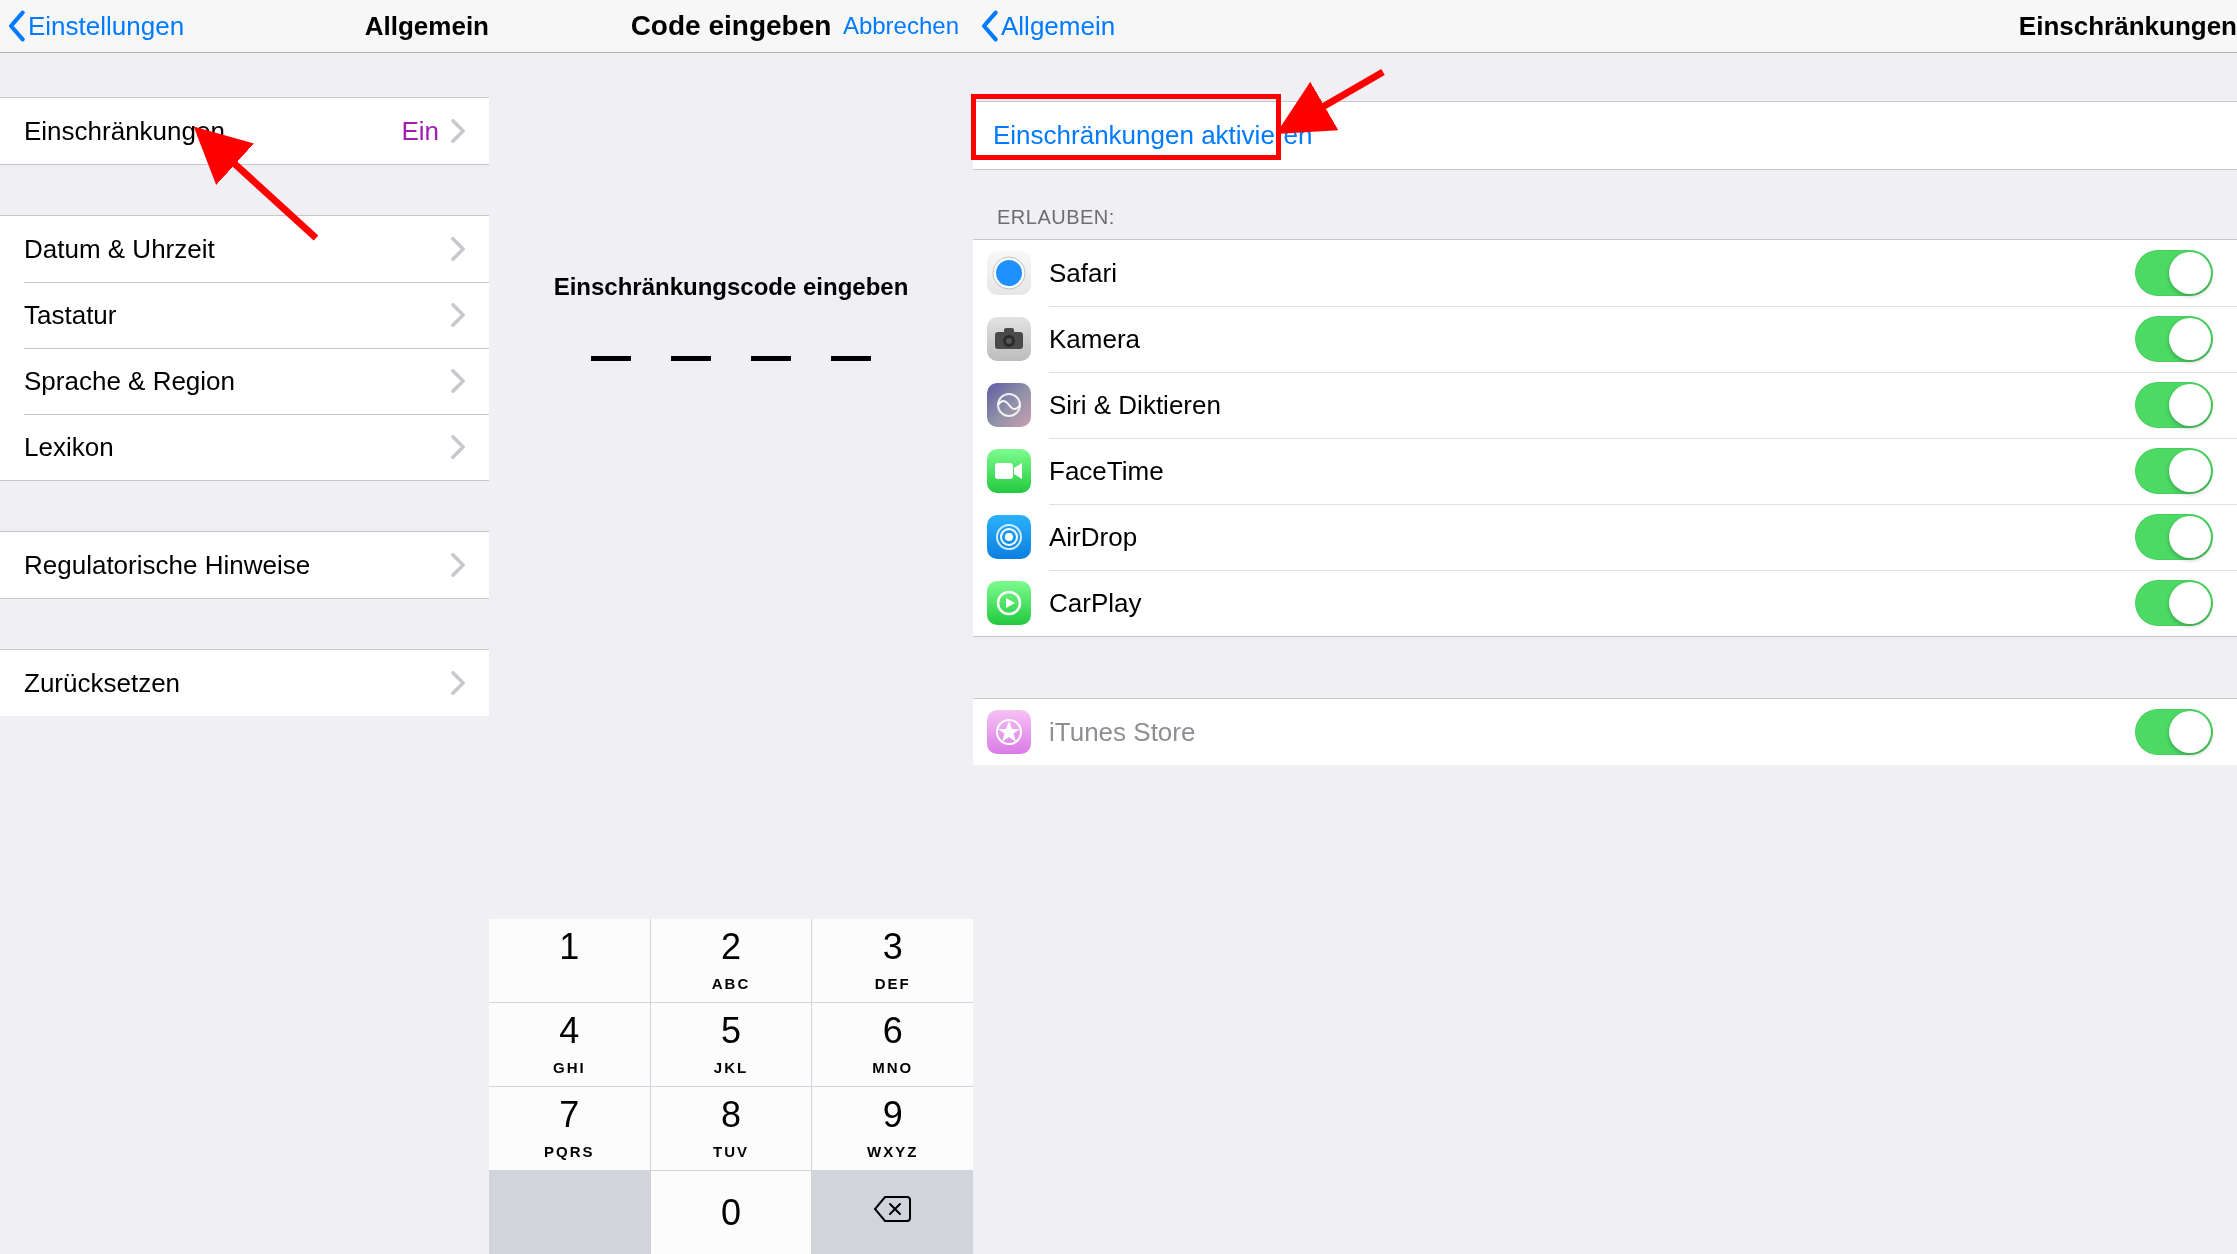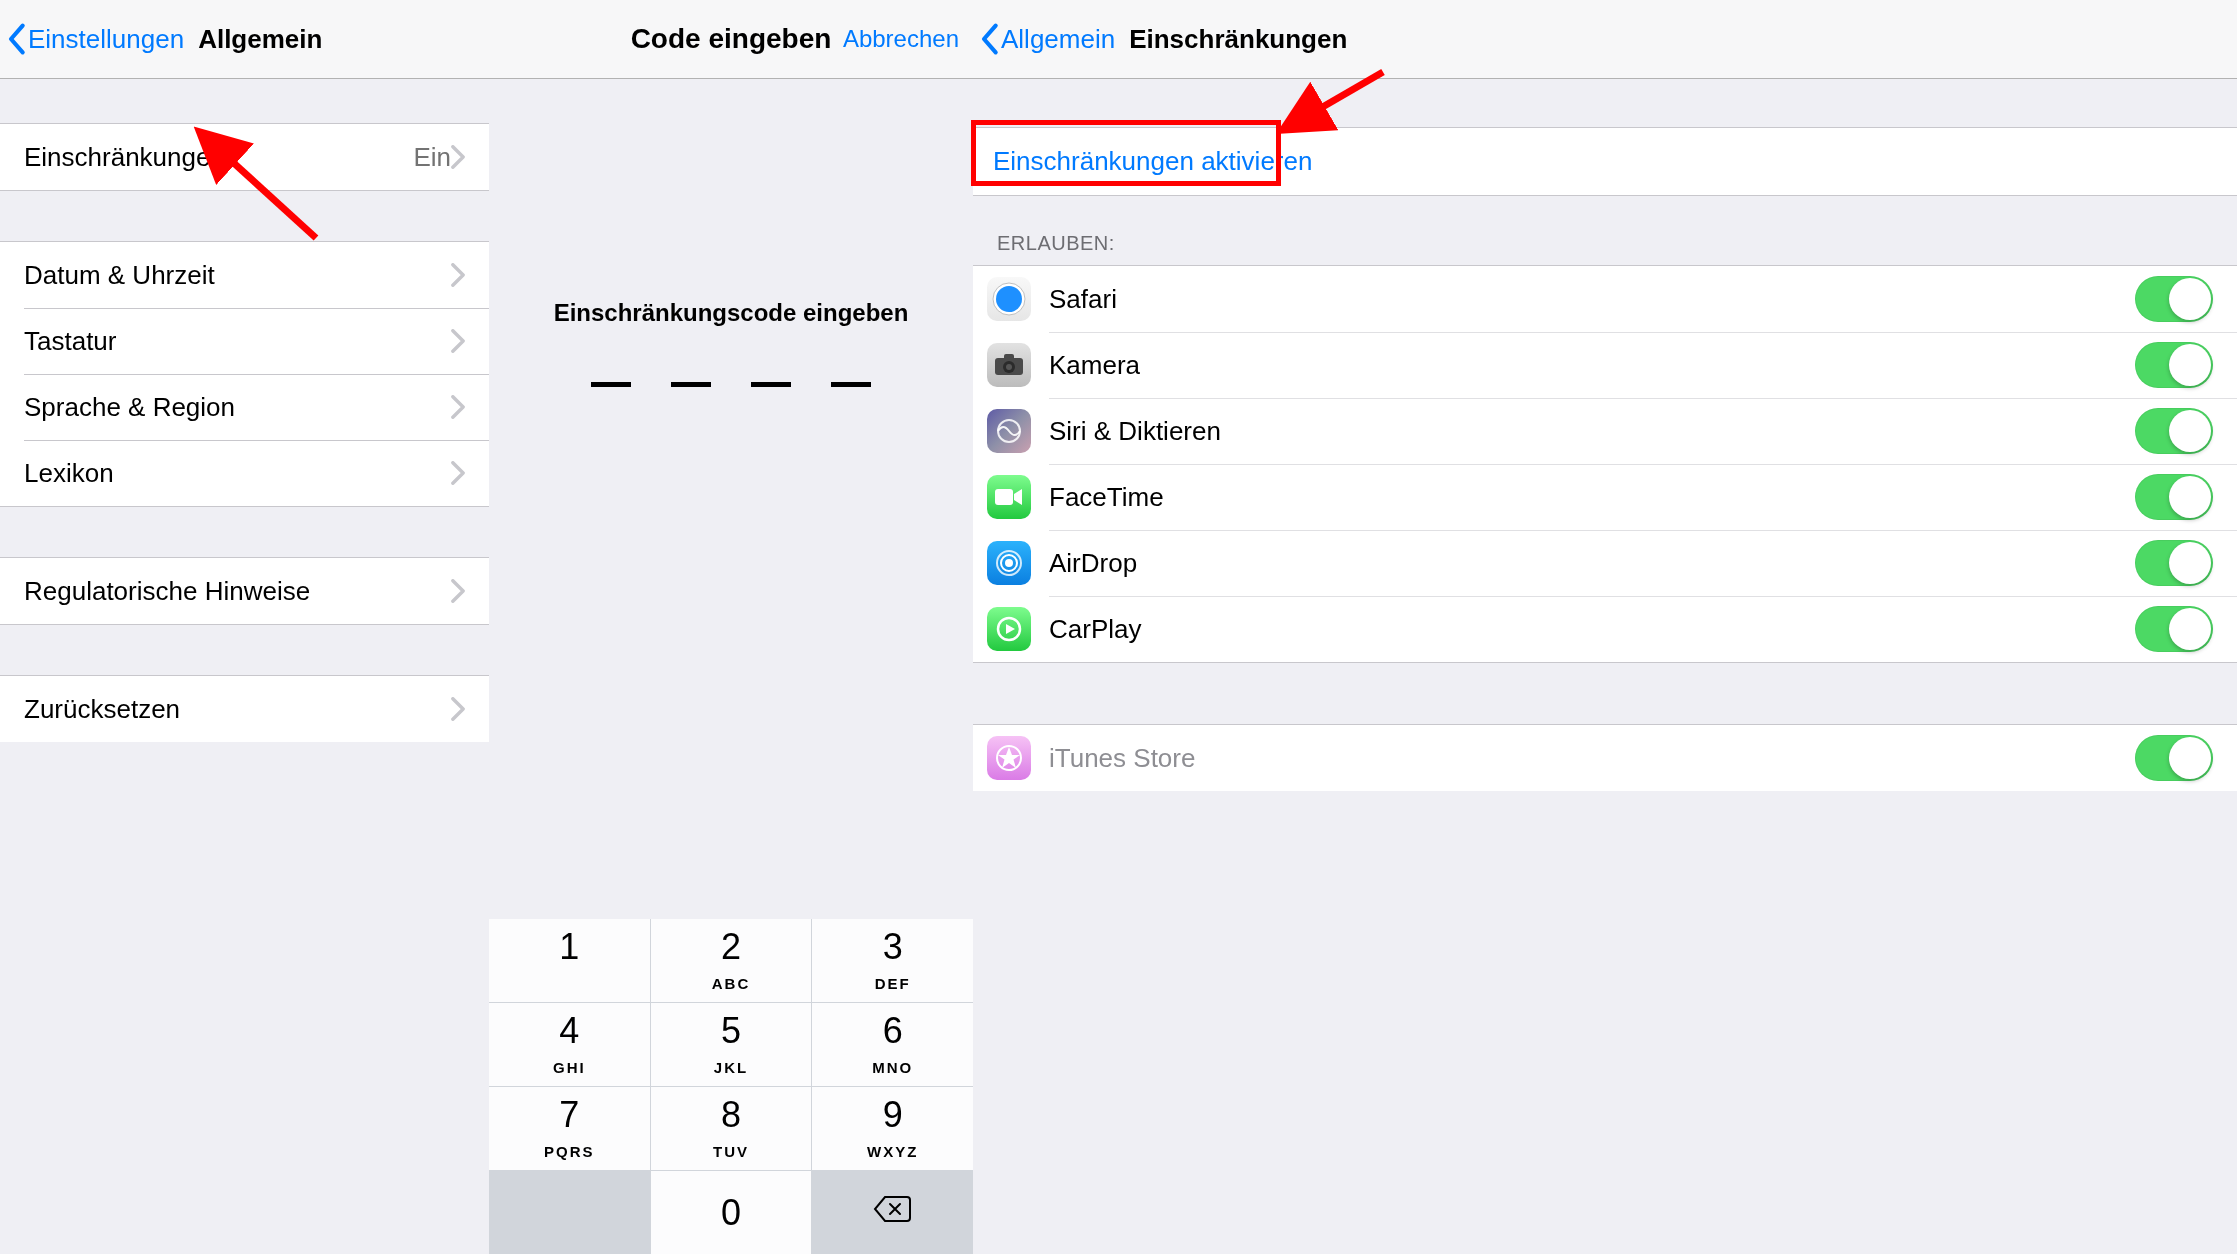--- a/index.html
+++ b/index.html
@@ -19,27 +19,28 @@
     display: flex;
     flex-direction: column;
     height: 100%;
   }
   .pane1 { width: 489px; }
   .pane2 { width: 484px; }
   .pane3 { width: 489px; }
 
   
   .nav {
-    height: 79px;
+    height: 53px;
     display: flex;
     align-items: center;
     background: #f7f7f8;
     border-bottom: 1px solid #b2b2b2;
     position: relative;
     flex-shrink: 0;
+    justify-content: space-between;
   }
   .nav .back {
     display: flex;
     align-items: center;
     color: #007aff;
     font-size: 26px;
     padding-left: 6px;
     cursor: pointer;
   }
   .nav .back .chev { margin-right: 2px; }
@@ -76,21 +77,21 @@
     cursor: pointer;
   }
   .row + .row::before {
     content: "";
     position: absolute;
     left: 24px; right: 0; top: 0;
     height: 1px;
     background: #c8c7cc;
   }
   .row .label { flex: 1; font-size: 26px; color: #000; }
-  .row .value { color: #737373; font-size: 26px; }
+  .row .value { color: #a21caf; font-size: 26px; margin-right: 12px; }
   .row .disclosure { color: #c7c7cc; }
 
   
   .passcode-body {
     flex: 1;
     display: flex;
     flex-direction: column;
     align-items: center;
   }
   .passcode-prompt {

